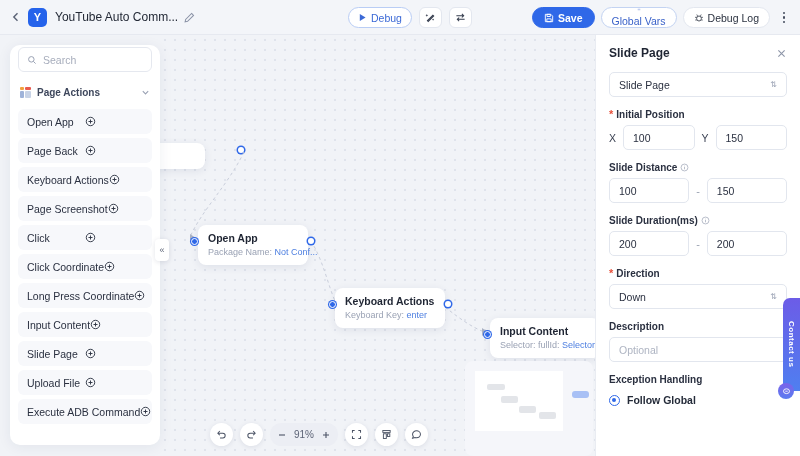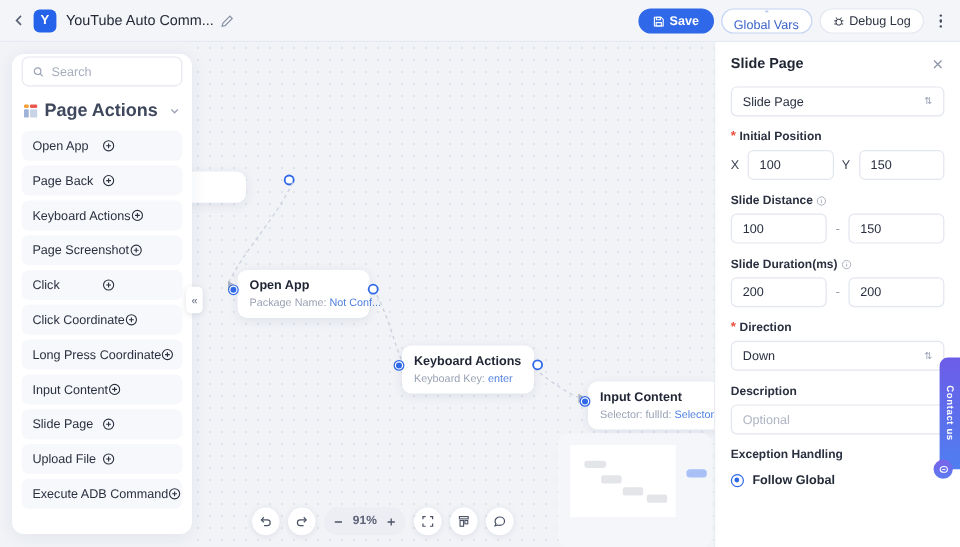--- a/index.html
+++ b/index.html
@@ -97,21 +97,21 @@
     display: flex; align-items: center; padding: 0 8px; gap: 6px;
   }
   .search-box svg { width: 10px; height: 10px; color: #9aa2b4; flex: none; }
   .search-box span { font-size: 10.5px; color: #a7adbc; }
   .cat-header {
     display: flex; align-items: center; gap: 6px;
     height: 26px; margin-top: 7px; padding: 0 2px; cursor: pointer;
   }
   .cat-icon { width: 11px; height: 11px; position: relative; flex: none; }
   .cat-icon b { position: absolute; display: block; border-radius: 1px; }
-  .cat-label { font-size: 15px; color: #3e475c; font-weight: 600; flex: 1; }
+  .cat-label { font-size: 10px; color: #3e475c; font-weight: 600; flex: 1; }
   .chev { color: #9aa2b4; display: flex; }
   .chev svg { width: 9px; height: 9px; }
 
   .action-item {
     height: 25px; background: #f7f8fb; border-radius: 6px;
     display: flex; align-items: center; padding: 0 9px;
     margin-top: 4px; cursor: pointer;
   }
   .action-item span { font-size: 10.5px; color: #2a3040; flex: 1; white-space: nowrap; }
   .plus-ic { color: #98a0b2; display: flex; flex: none; }
@@ -166,21 +166,21 @@
     width: 23px; height: 23px; border-radius: 50%; background: #fff;
     box-shadow: 0 1px 5px rgba(30,40,80,.10);
     display: flex; align-items: center; justify-content: center;
     color: #4a5264; cursor: pointer;
   }
   .zb-ic svg { width: 11px; height: 11px; }
   .zb-zoom {
     height: 23px; border-radius: 12px; background: #eceef4;
     display: flex; align-items: center; gap: 5px; padding: 0 7px;
   }
-  .zb-zoom b { font-size: 10px; color: #5c6376; font-weight: 700; min-width: 24px; text-align: center; }
+  .zb-zoom b { font-size: 10px; color: #5c6376; font-weight: 400; min-width: 24px; text-align: center; }
   .zb-btn { color: #4a5264; cursor: pointer; display: flex; }
   .zb-btn svg { width: 10px; height: 10px; }
 
   
   .rightpanel {
     position: absolute; right: 0; top: 35px; width: 205px; height: 421px;
     background: #fff; z-index: 35;
     border-left: 1px solid #e9ecf2;
     padding: 11px 13px 0 13px; overflow: hidden;
   }
@@ -256,20 +256,39 @@
         </svg>
     </div>
     <div class="tb-avatar">Y</div>
     <div class="tb-title">YouTube Auto Comm...</div>
     <div class="tb-edit">
       <svg viewBox="0 0 12 12" fill="none" stroke="currentColor" stroke-width="1.1">
           <path d="M8.3 1.6 10.4 3.7 3.9 10.2 1.2 10.8 1.8 8.1z"></path>
         </svg>
     </div>
 
+    <div class="tb-center">
+      <div class="btn btn-debug">
+        <svg viewBox="0 0 10 10" fill="currentColor">
+            <path d="M2 1.2 8.4 5 2 8.8z"></path>
+          </svg>
+        <span>Debug</span>
+      </div>
+      <div class="icon-btn">
+        <svg viewBox="0 0 12 12" fill="none" stroke="currentColor" stroke-width="1.1">
+          <path d="M3 9 9 3M2 2.2l.5 1 1 .5-1 .5-.5 1-.5-1-1-.5 1-.5zM8.8 7.1l.4.8.8.4-.8.4-.4.8-.4-.8-.8-.4.8-.4z" fill="currentColor" stroke="none"></path>
+          <path d="M2.6 9.4 8.6 3.4l.9.9-6 6z"></path>
+        </svg>
+      </div>
+      <div class="icon-btn">
+        <svg viewBox="0 0 12 12" fill="none" stroke="currentColor" stroke-width="1.1">
+          <path d="M1.5 4h8M7.5 2 9.5 4 7.5 6M10.5 8h-8M4.5 6 2.5 8l2 2"></path>
+        </svg>
+      </div>
+    </div>
 
     <div class="tb-right">
       <div class="btn btn-save">
         <svg viewBox="0 0 12 12" fill="none" stroke="currentColor" stroke-width="1.1">
             <path d="M1.6 1.6h6.6l2.2 2.2v6.6H1.6z"></path>
             <path d="M3.6 1.6h4v2.6h-4zM3.4 7h5.2v3.4H3.4z"></path>
           </svg>
         <span>Save</span>
       </div>
       <div class="btn btn-outline">

